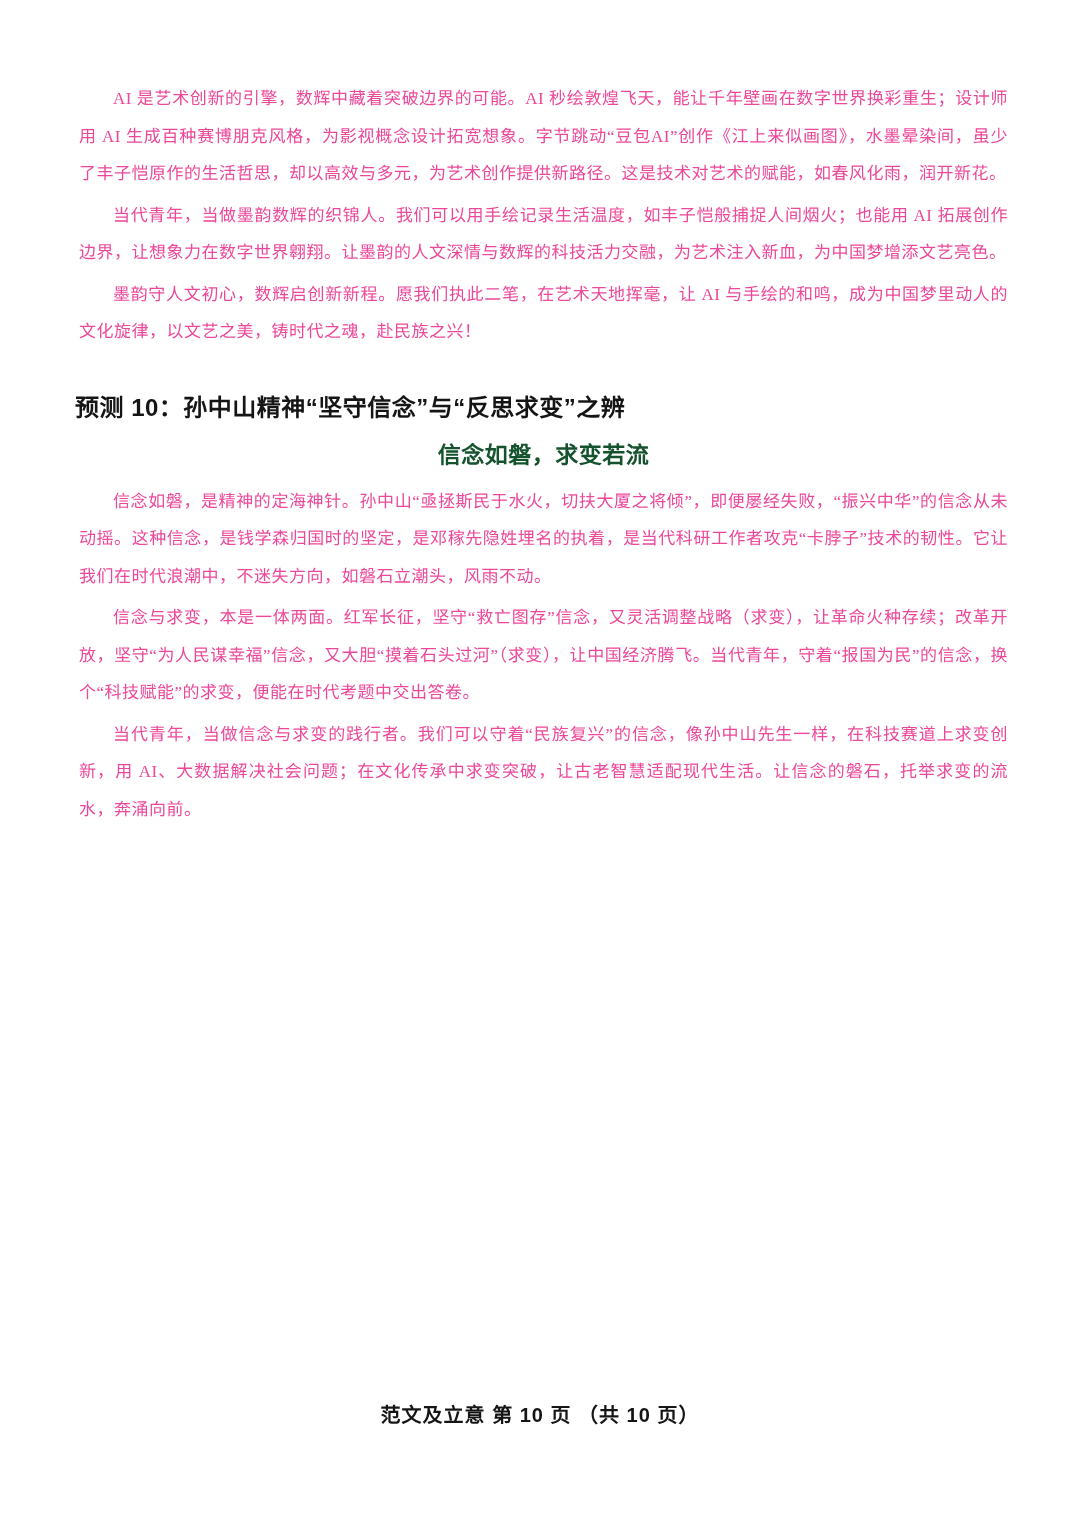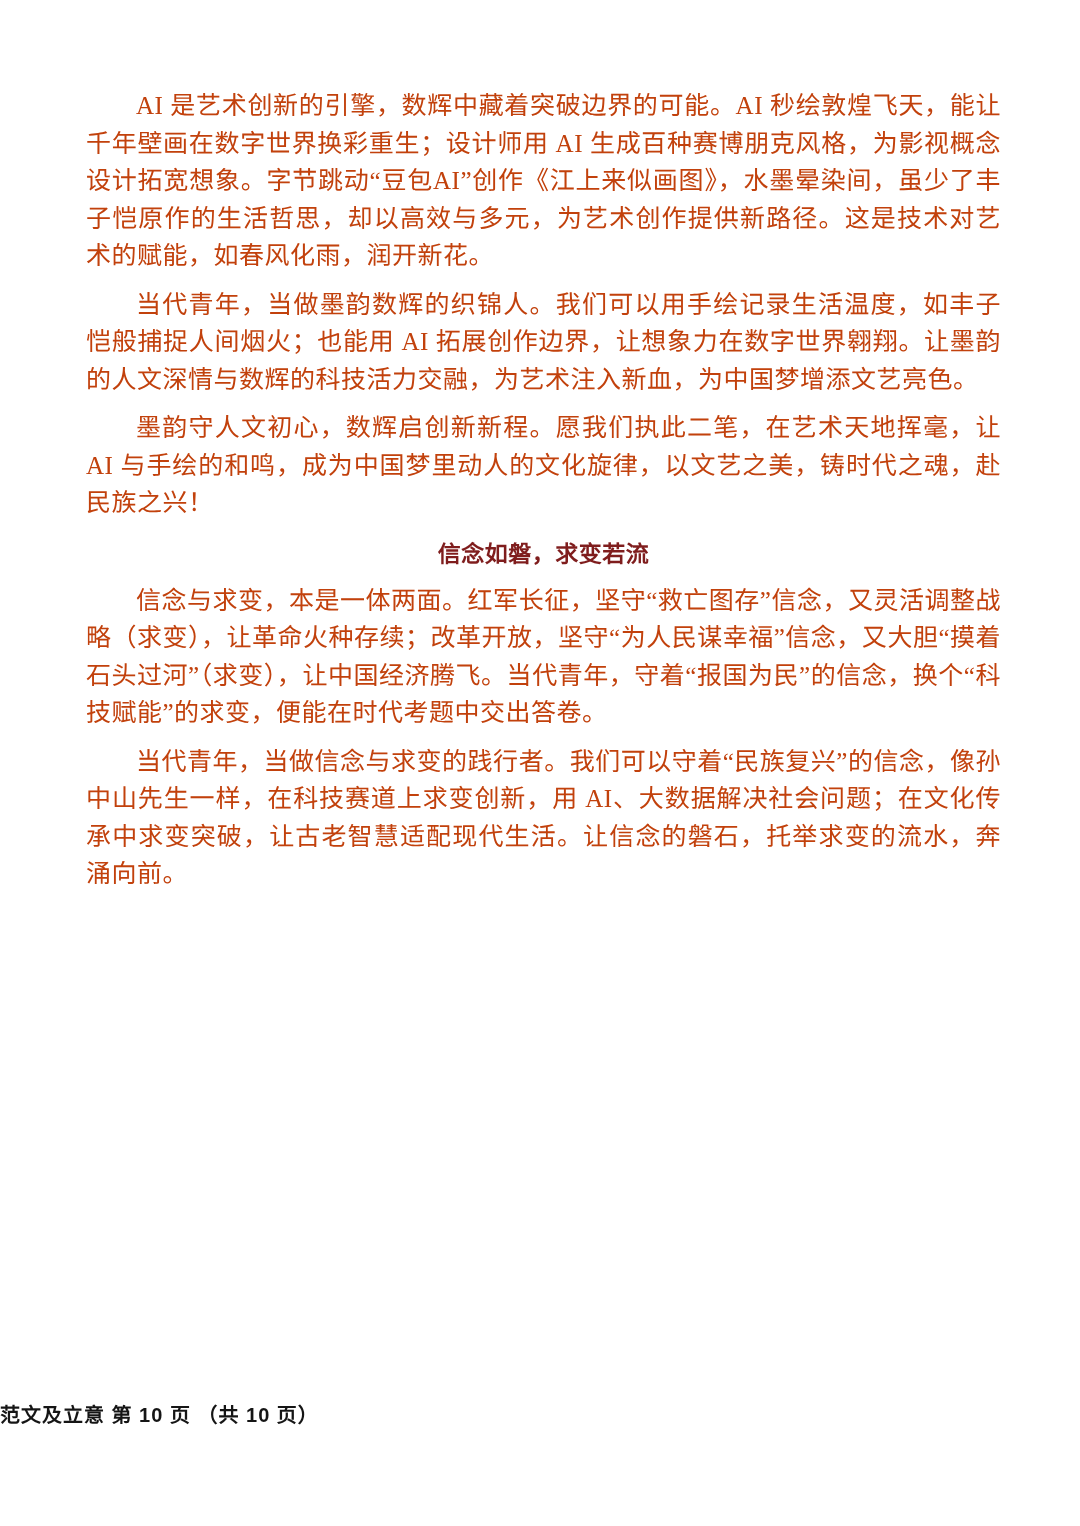--- a/index.html
+++ b/index.html
@@ -19,27 +19,27 @@
     top: 0;
     left: 0;
     width: 1080px;
     height: 1526px;
     box-sizing: border-box;
     padding: 76px 68px 0 75px;
     background: #ffffff;
   }
   
   .essay p {
-    margin: 11px;
+    margin: 4px;
     font-family: "Liberation Serif", "DejaVu Serif", serif;
-    font-size: 25px;
+    font-size: 17px;
     line-height: 37.5px;
     text-align: justify;
     text-indent: 2em;
-    color: #c2410c;
+    color: #ec4899;
     letter-spacing: 0.5px;
   }
   
   .section-heading {
     margin: 0;
     margin-top: 42px;
     font-family: "Liberation Sans", "DejaVu Sans", sans-serif;
     font-weight: 700;
     font-size: 24px;
     line-height: 30px;
@@ -47,52 +47,54 @@
     letter-spacing: 0.5px;
   }
   .section-subtitle {
     margin: 0;
     margin-top: 18px;
     font-family: "Liberation Sans", "DejaVu Sans", sans-serif;
     font-weight: 700;
     font-size: 23px;
     line-height: 28px;
     text-align: center;
-    color: #7f1d1d;
+    color: #14532d;
     letter-spacing: 0.5px;
   }
   .essay.second {
     margin-top: 14px;
   }
   .page-footer {
     position: absolute;
     left: 0;
     right: 0;
     top: 1399px;
-    text-align: left;
+    text-align: center;
     font-family: "Liberation Sans", "DejaVu Sans", sans-serif;
     font-weight: 700;
     font-size: 20px;
     color: #151515;
     letter-spacing: 1px;
   }
 </style>
 </head>
 <body>
 
 <div class="page">
 
   <div class="essay first">
     <p>AI 是艺术创新的引擎，数辉中藏着突破边界的可能。AI 秒绘敦煌飞天，能让千年壁画在数字世界换彩重生；设计师用 AI 生成百种赛博朋克风格，为影视概念设计拓宽想象。字节跳动“豆包AI”创作《江上来似画图》，水墨晕染间，虽少了丰子恺原作的生活哲思，却以高效与多元，为艺术创作提供新路径。这是技术对艺术的赋能，如春风化雨，润开新花。</p>
     <p>当代青年，当做墨韵数辉的织锦人。我们可以用手绘记录生活温度，如丰子恺般捕捉人间烟火；也能用 AI 拓展创作边界，让想象力在数字世界翱翔。让墨韵的人文深情与数辉的科技活力交融，为艺术注入新血，为中国梦增添文艺亮色。</p>
     <p>墨韵守人文初心，数辉启创新新程。愿我们执此二笔，在艺术天地挥毫，让 AI 与手绘的和鸣，成为中国梦里动人的文化旋律，以文艺之美，铸时代之魂，赴民族之兴！</p>
   </div>
 
+  <h2 class="section-heading">预测 10：孙中山精神“坚守信念”与“反思求变”之辨</h2>
   <h3 class="section-subtitle">信念如磐，求变若流</h3>
 
   <div class="essay second">
+    <p>信念如磐，是精神的定海神针。孙中山“亟拯斯民于水火，切扶大厦之将倾”，即便屡经失败，“振兴中华”的信念从未动摇。这种信念，是钱学森归国时的坚定，是邓稼先隐姓埋名的执着，是当代科研工作者攻克“卡脖子”技术的韧性。它让我们在时代浪潮中，不迷失方向，如磐石立潮头，风雨不动。</p>
     <p>信念与求变，本是一体两面。红军长征，坚守“救亡图存”信念，又灵活调整战略（求变），让革命火种存续；改革开放，坚守“为人民谋幸福”信念，又大胆“摸着石头过河”（求变），让中国经济腾飞。当代青年，守着“报国为民”的信念，换个“科技赋能”的求变，便能在时代考题中交出答卷。</p>
     <p>当代青年，当做信念与求变的践行者。我们可以守着“民族复兴”的信念，像孙中山先生一样，在科技赛道上求变创新，用 AI、大数据解决社会问题；在文化传承中求变突破，让古老智慧适配现代生活。让信念的磐石，托举求变的流水，奔涌向前。</p>
   </div>
 
   <div class="page-footer">范文及立意 第 10 页 （共 10 页）</div>
 
 </div>
 
 </body></html>

